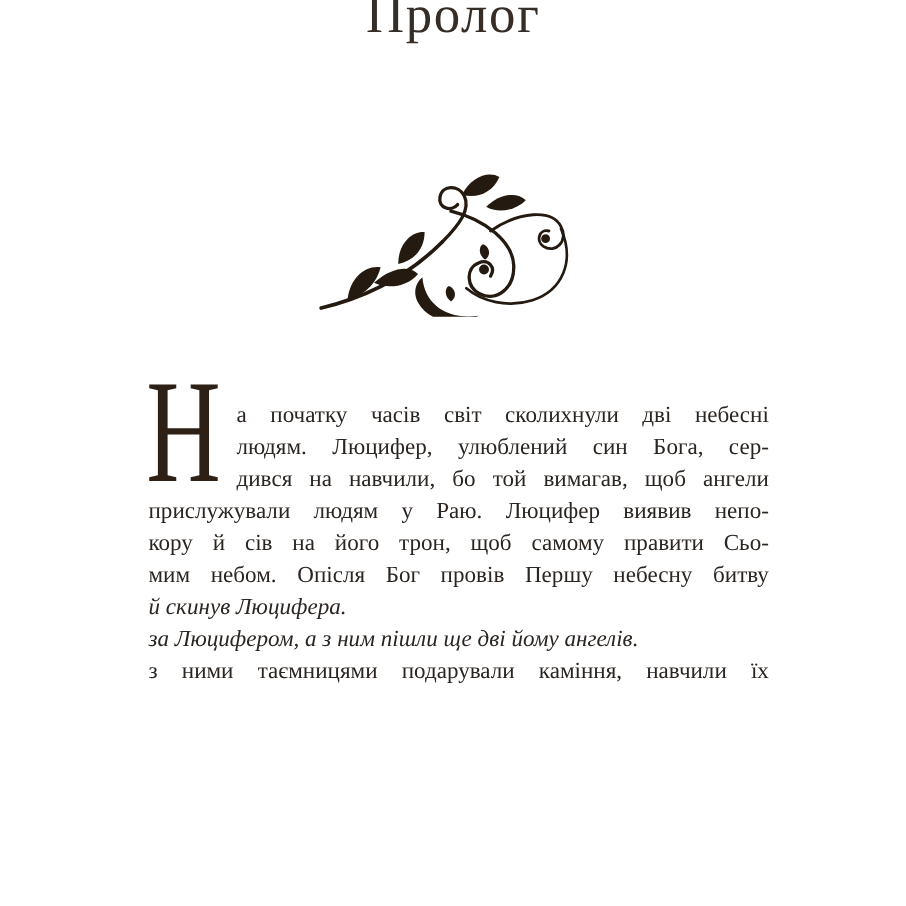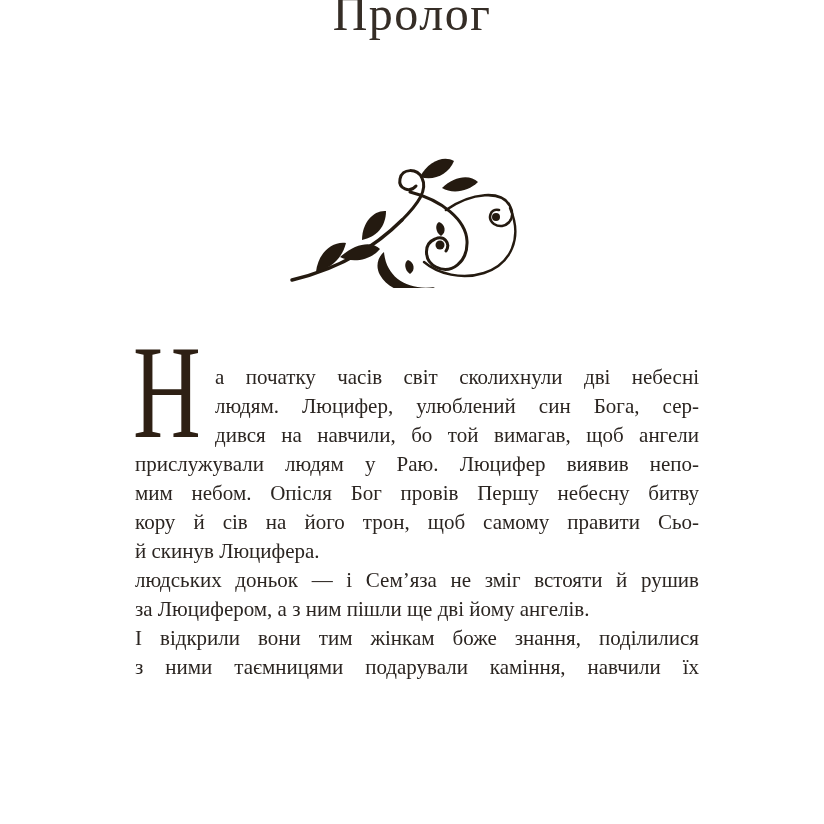--- a/index.html
+++ b/index.html
@@ -24,21 +24,21 @@
     width:244px;height:152px;
   }
   .ornament svg{display:block;width:100%;height:100%;}
 
   .body-text{
     position:absolute;top:363px;left:135px;width:564px;
     font-size:21px;line-height:29px;color:var(--body-text);
   }
   .para{margin:0;padding:0;}
   .tline{display:block;text-align:justify;text-align-last:justify;}
-  .tline.pfinal{text-align-last:left;}
+  .tline.pfinal{text-align-last:left;font-style:italic;}
   .tline.indent{text-indent:30px;}
 
   .dropcap-box{
     float:left;width:70px;height:87px;margin-right:10px;position:relative;
   }
   .dropcap-glyph{
     position:absolute;left:-2px;top:-38px;
     font-size:134px;line-height:134px;color:var(--dropcap);
     transform:scaleX(0.70);transform-origin:left top;
   }
@@ -81,29 +81,27 @@
 
   <div class="body-text">
       <p class="para">
         <span class="dropcap-box">
           <span class="dropcap-glyph">Н</span>
         </span>
         <span class="tline">а початку часів світ сколихнули дві небесні</span>
         <span class="tline">людям. Люцифер, улюблений син Бога, сер-</span>
         <span class="tline">дився на навчили, бо той вимагав, щоб ангели</span>
         <span class="tline">прислужували людям у Раю. Люцифер виявив непо-</span>
+        <span class="tline">кору й сів на його трон, щоб самому правити Сьо-</span>
         <span class="tline">мим небом. Опісля Бог провів Першу небесну битву</span>
-        <span class="tline">кору й сів на його трон, щоб самому правити Сьо-</span>
         <span class="tline pfinal">й скинув Люцифера.</span>
       </p>
       <p class="para">
-        <span class="tline">людських доньок — і Сем’яза не зміг встояти й рушив</span>
         <span class="tline pfinal">за Люцифером, а з ним пішли ще дві йому ангелів.</span>
       </p>
       <p class="para">
-        <span class="tline">І відкрили вони тим жінкам боже знання, поділилися</span>
         <span class="tline">з ними таємницями подарували каміння, навчили їх</span>
       </p>
     </div>
 
   <div class="page-number">5</div>
 
 </div>
 
 </body></html>

